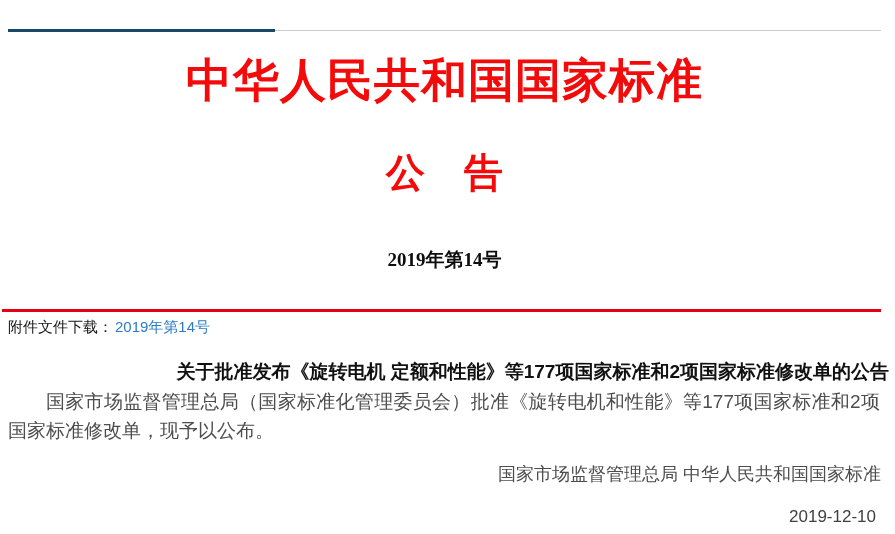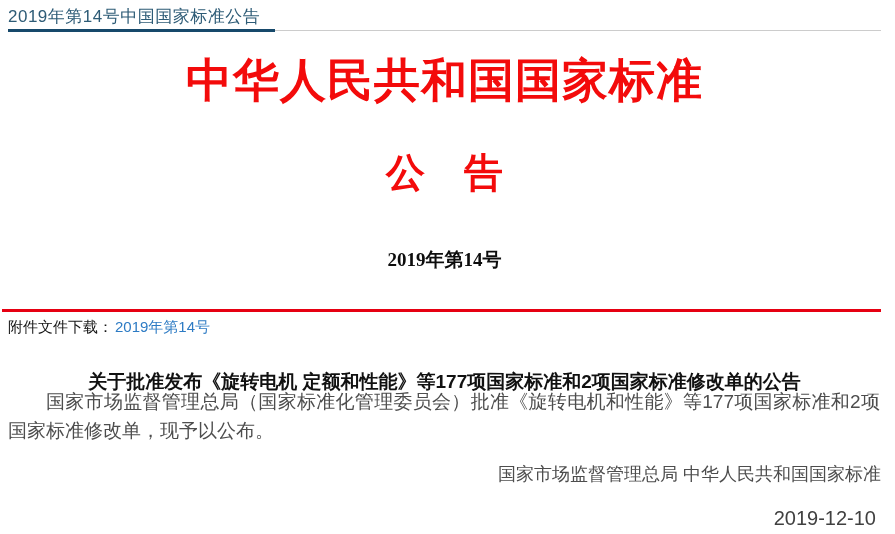--- a/index.html
+++ b/index.html
@@ -58,50 +58,49 @@
     position: absolute; left: 8px; top: 318px;
     font-size: 15px; color: #141414;
     white-space: nowrap;
   }
   .attachment-label { color: #141414; }
   .attachment-link {
     color: #2d7bc4; text-decoration: none; cursor: pointer;
     margin-left: 2px;
   }
   .notice-heading {
-    position: absolute; left: 0; top: 369px; width: 889px;
-    text-align: center;
+    position: absolute; left: 0; top: 359px; width: 889px;
+    text-align: right;
     font-size: 19px; font-weight: bold; color: #111111;
     white-space: nowrap;
   }
   .body-paragraph {
     position: absolute; left: 8px; top: 387px;
     width: 872px;
     font-size: 19px; line-height: 29px;
     color: #4d4d4d;
     text-align: justify;
     text-indent: 2em;
   }
   .signature {
     position: absolute; right: 14px; top: 462px;
     font-size: 18px; color: #4d4d4d;
     white-space: nowrap;
   }
   .doc-date {
     position: absolute; right: 19px; top: 507px;
-    font-size: 20px; color: #404040;
+    font-size: 17px; color: #404040;
     white-space: nowrap;
   }
 </style>
 </head>
 <body>
 
 <div class="page">
 
-  <div class="topbar-title">2019年第14号中国国家标准公告</div>
 
   <div class="topbar-rule-dark"></div>
   <div class="topbar-rule-gray"></div>
 
   <div class="main-title">中华人民共和国国家标准</div>
 
   <div class="sub-title">公　告</div>
 
   <div class="issue-number">2019年第14号</div>
 

